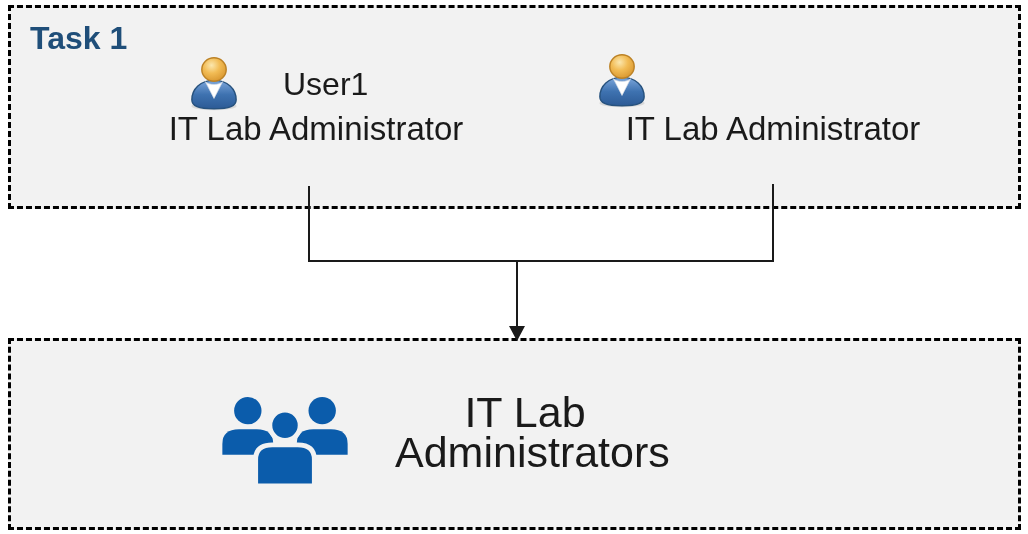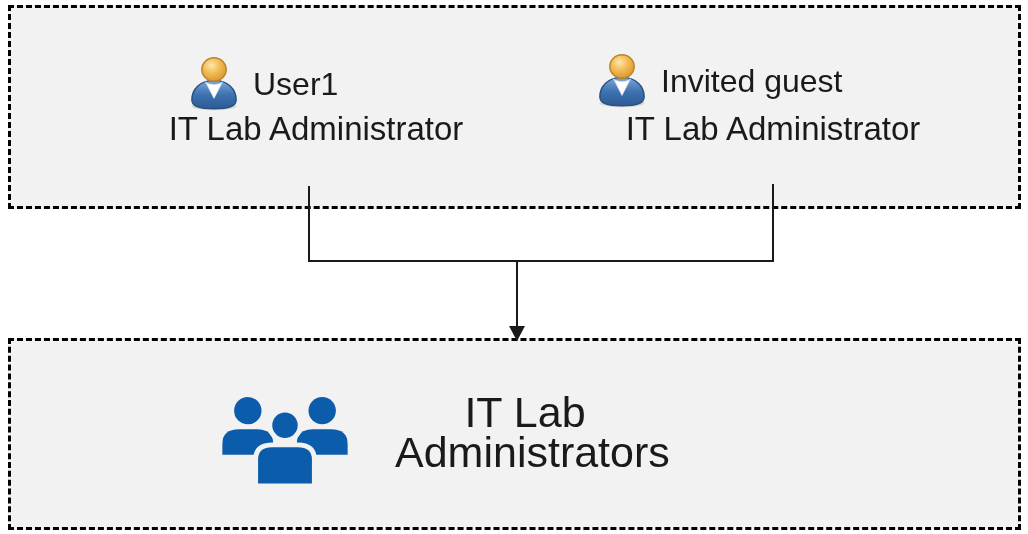--- a/index.html
+++ b/index.html
@@ -23,21 +23,21 @@
   .task1{top:5px;height:204px;}
   .task2{top:338px;height:192px;}
   .task-label{
     position:absolute;
     font-size:32px;font-weight:bold;color:var(--task-label);
     letter-spacing:0;
   }
   .task1 .task-label{left:19px;top:12px;}
   .task2 .task-label{left:32px;top:27px;}
   .member-row{
-    position:absolute;display:flex;align-items:center;gap:10px;height:58px;
+    position:absolute;display:flex;align-items:center;gap:40px;height:58px;
   }
   .member-row.m1{left:174px;top:47px;}
   .member-row.m2{left:582px;top:44px;}
   .member-name{font-size:32px;color:var(--text);white-space:nowrap;}
   .member-role{
     position:absolute;width:370px;text-align:center;
     font-size:33px;color:var(--text);white-space:nowrap;
   }
   .member-role.m1{left:120px;top:102px;}
   .member-role.m2{left:577px;top:102px;}
@@ -73,34 +73,34 @@
       <path d="M32 27 C17 27 7.5 36.5 7.5 48.5 C7.5 55.5 14.5 58.5 32 58.5 C49.5 58.5 56.5 55.5 56.5 48.5 C56.5 36.5 47 27 32 27 Z" fill="url(#bodyGrad)" stroke="#27527E" stroke-width="1.6"></path>
       <path d="M22.5 28.5 C26 32.5 38 32.5 41.5 28.5 L32 47 Z" fill="#FFFFFF" stroke="#D7DEE8" stroke-width="0.8"></path>
       <ellipse cx="32" cy="15" rx="13.5" ry="13" fill="url(#headGrad)" stroke="#BC8226" stroke-width="1.6"></ellipse>
     </g>
   </defs>
 </svg>
 
 <div class="canvas">
 
   <section class="task-box task1">
+    <h2 class="task-label">Task 1</h2>
 
     <div class="member-row m1">
       <svg class="person-icon" viewBox="0 0 64 62">
         <use href="#persona"></use>
       </svg>
       <span class="member-name">User1</span>
     </div>
     <div class="member-role m1">IT Lab Administrator</div>
 
     <div class="member-row m2">
       <svg class="person-icon" viewBox="0 0 64 62">
         <use href="#persona"></use>
       </svg>
-      <span class="member-name">Invited guest</span>
     </div>
     <div class="member-role m2">IT Lab Administrator</div>
   </section>
 
   <svg class="connector" viewBox="0 0 1028 534">
     <g stroke="#1A1A1A" stroke-width="2" fill="none">
       <line x1="309" y1="186" x2="309" y2="261"></line>
       <line x1="773" y1="184" x2="773" y2="261"></line>
       <line x1="308" y1="261" x2="774" y2="261"></line>
       <line x1="517" y1="261" x2="517" y2="328"></line>

